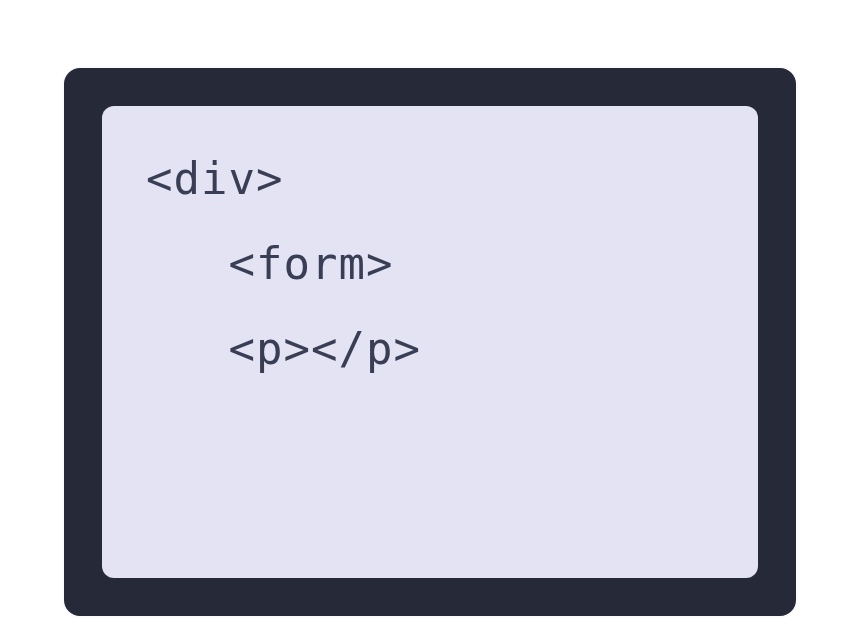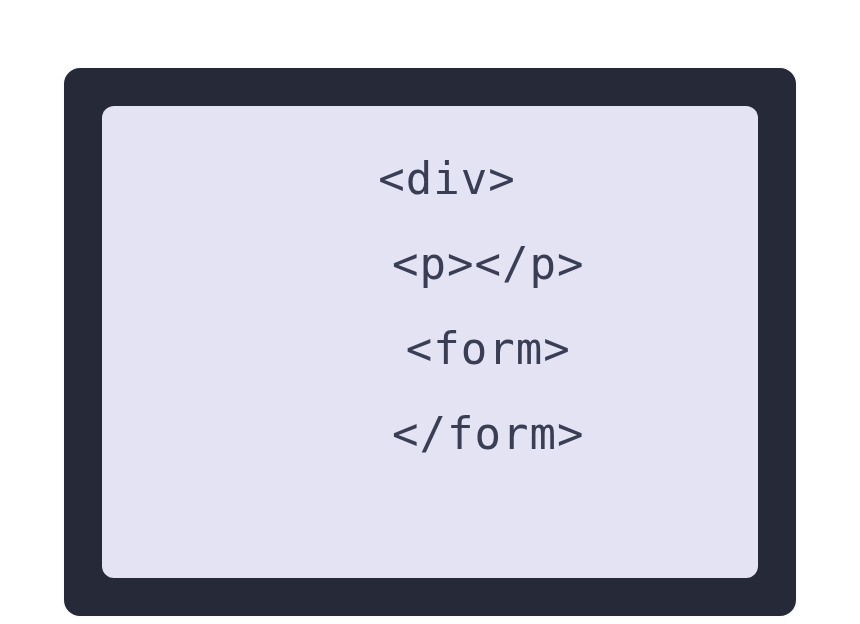--- a/index.html
+++ b/index.html
@@ -11,21 +11,21 @@
   }
   *{margin:0;padding:0;box-sizing:border-box;}
   html,body{
     width:860px;height:624px;
     background:var(--page-bg);
     overflow:hidden;
     font-family:"DejaVu Sans Mono", monospace;
   }
   .stage{
     position:relative;
-    width:860px;height:624px;text-align:center;
+    width:860px;height:624px;
   }
   .code-card{
     position:absolute;
     left:62px;top:66px;
     width:736px;height:552px;
     background:var(--card-bg);
     border:2px solid var(--card-border);
     border-radius:18px;
     padding:38px;
   }
@@ -46,18 +46,17 @@
     color:var(--code-text);
   }
 </style>
 </head>
 <body>
 
 <div class="stage">
   <div class="code-card">
     <div class="code-panel">
       <span class="code-line">&lt;div&gt;</span>
+      <span class="code-line">   &lt;form&gt;</span>
       <span class="code-line">   &lt;p&gt;&lt;/p&gt;</span>
-      <span class="code-line">   &lt;form&gt;</span>
-      <span class="code-line">   &lt;/form&gt;</span>
     </div>
   </div>
 </div>
 
 </body></html>

